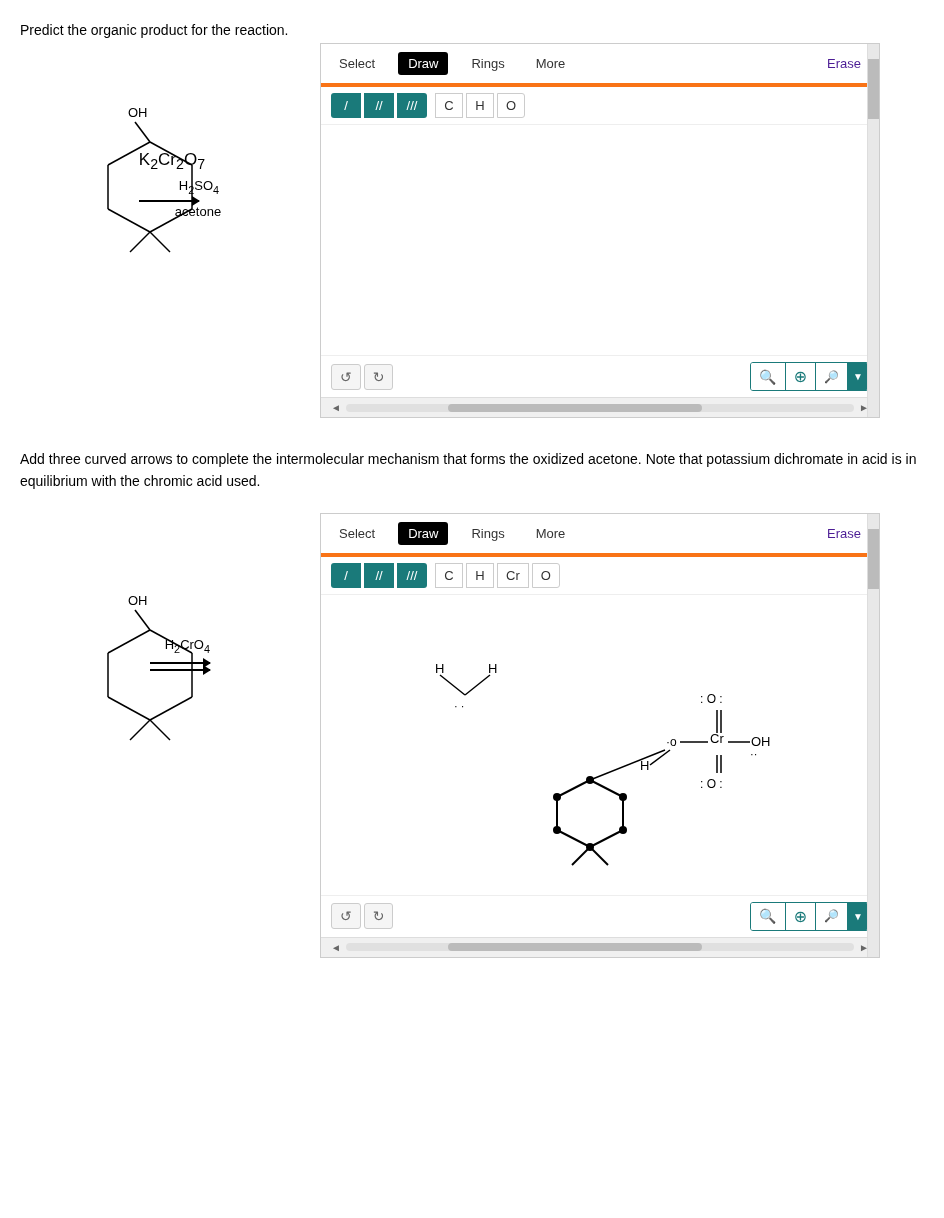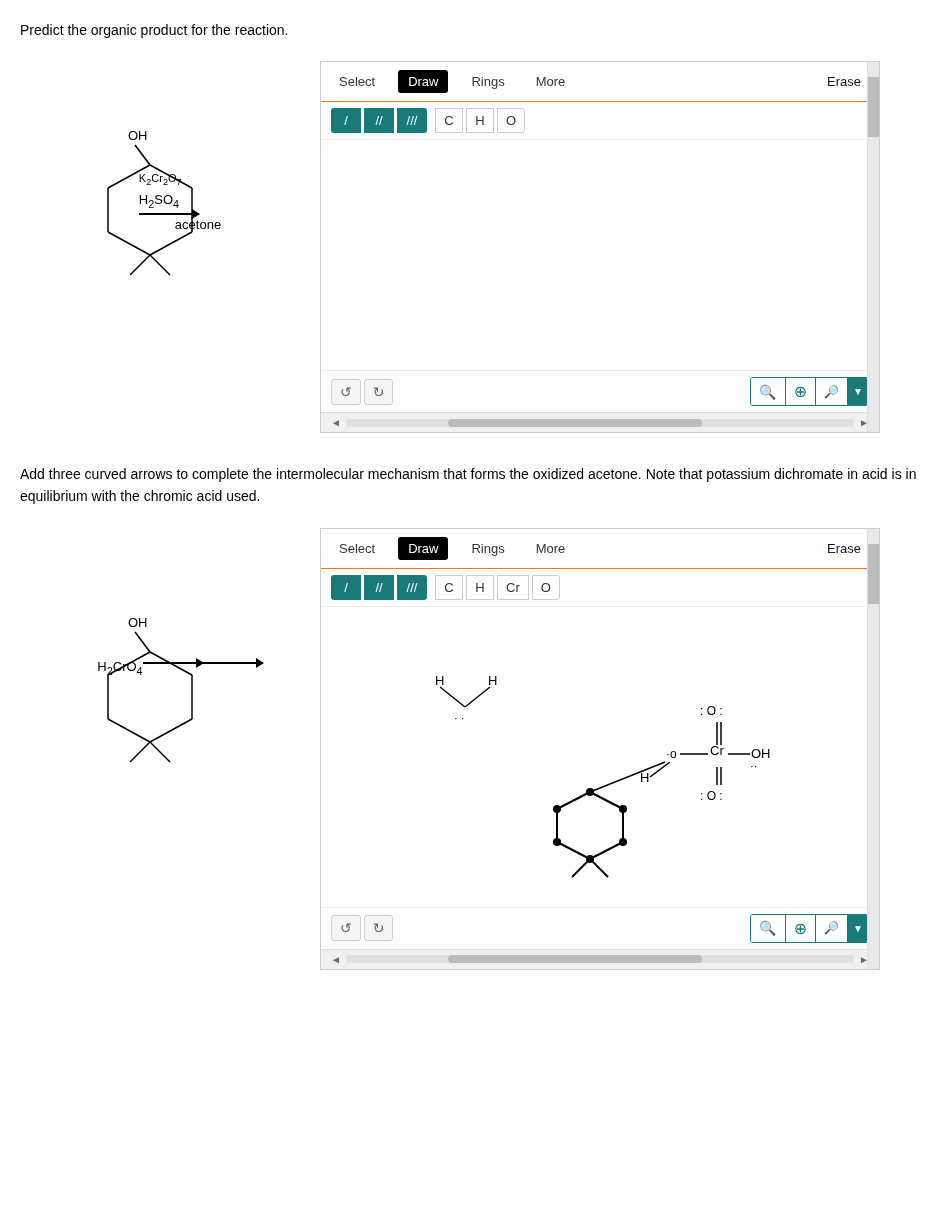--- a/index.html
+++ b/index.html
@@ -6,21 +6,21 @@
     body {
       font-family: Arial, sans-serif;
       font-size: 14px;
       background: #fff;
       color: #000;
       padding: 20px;
       width: 944px;
     }
     .instruction {
       font-size: 14px;
-      margin-bottom: 20px;
+      margin-bottom: 2px;
       line-height: 1.5;
     }
     .question-block {
       display: flex;
       align-items: flex-start;
       margin-bottom: 30px;
     }
     .molecule-area {
       width: 300px;
       min-height: 200px;
@@ -56,41 +56,41 @@
       border: 1px solid #ccc;
       background: #fff;
       width: 560px;
       padding: 0;
       position: relative;
     }
     .toolbar {
       display: flex;
       align-items: flex-start;
       padding: 8px 10px;
-      border-bottom: 1px solid #f97316;
+      border-bottom: 4px solid #f97316;
       gap: 15px;
     }
     .toolbar-btn {
       background: none;
       border: none;
       cursor: pointer;
       font-size: 13px;
       color: #333;
       padding: 4px 8px;
     }
     .toolbar-btn.active {
       background: #000000;
       color: #fff;
       border-radius: 3px;
       padding: 4px 10px;
     }
     .toolbar-right {
       margin-left: auto;
       font-size: 13px;
-      color: #0f172a;
+      color: #4c1d95;
       cursor: pointer;
     }
     .tool-row {
       display: flex;
       align-items: center;
       padding: 6px 10px;
       gap: 3px;
       border-bottom: 1px solid #eee;
     }
     .bond-btn {
@@ -247,24 +247,24 @@
       <line x1="28" y1="98" x2="70" y2="75" stroke="#000" stroke-width="1.5"></line>
 
       <line x1="70" y1="75" x2="55" y2="55" stroke="#000" stroke-width="1.5"></line>
       <text x="48" y="50" font-size="13" font-family="Arial" fill="#000">OH</text>
 
       <line x1="70" y1="165" x2="50" y2="185" stroke="#000" stroke-width="1.5"></line>
       <line x1="70" y1="165" x2="90" y2="185" stroke="#000" stroke-width="1.5"></line>
     </svg>
 
     <div style="display:flex; flex-direction:column; align-items:flex-start; margin-left:20px; margin-top:-120px;">
-      <div style="font-size:11px; line-height:1.5;">
+      <div style="font-size:17px; line-height:1.5;">
         K<sub>2</sub>Cr<sub>2</sub>O<sub>7</sub>
       </div>
-      <div style="font-size:13px; line-height:1.5;">
+      <div style="font-size:13px; line-height:1.5;margin-left:40px;">
         H<sub>2</sub>SO<sub>4</sub>
       </div>
       <div class="reaction-arrow" style="margin-top:2px;">
         <div class="arrow-line"></div>
       </div>
       <div style="font-size:13px; margin-top:2px;margin-left:36px;">acetone</div>
     </div>
   </div>
 
   <div class="draw-panel" style="position:relative;">
@@ -331,21 +331,21 @@
       <line x1="28" y1="142" x2="28" y2="98" stroke="#000" stroke-width="1.5"></line>
       <line x1="28" y1="98" x2="70" y2="75" stroke="#000" stroke-width="1.5"></line>
 
       <line x1="70" y1="75" x2="55" y2="55" stroke="#000" stroke-width="1.5"></line>
       <text x="48" y="50" font-size="13" font-family="Arial" fill="#000">OH</text>
 
       <line x1="70" y1="165" x2="50" y2="185" stroke="#000" stroke-width="1.5"></line>
       <line x1="70" y1="165" x2="90" y2="185" stroke="#000" stroke-width="1.5"></line>
     </svg>
 
-    <div style="display:flex; flex-direction:row; align-items:flex-start; margin-left:20px; margin-top:-120px;">
+    <div style="display:flex; flex-direction:column; align-items:flex-end; margin-left:20px; margin-top:-120px;">
       <div style="font-size:13px; line-height:1.5;">
         H<sub>2</sub>CrO<sub>4</sub>
       </div>
       <div class="reaction-arrow" style="margin-top:5px;">
         <div class="arrow-line"></div>
       </div>
 
       <div class="reaction-arrow" style="margin-top:5px;">
         <div class="arrow-line"></div>
       </div>

